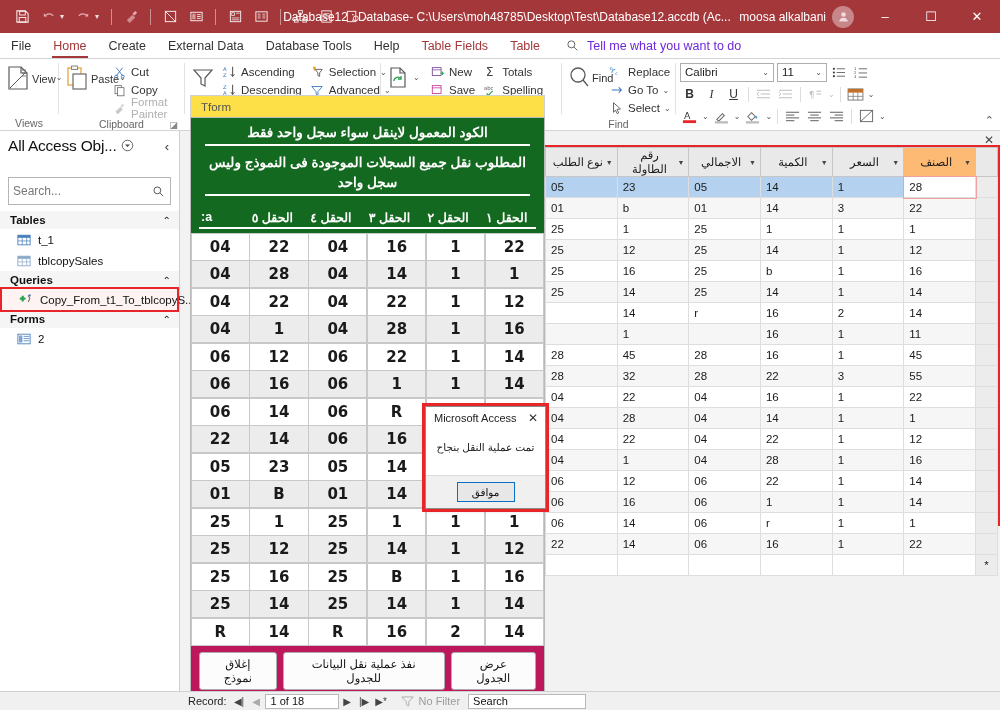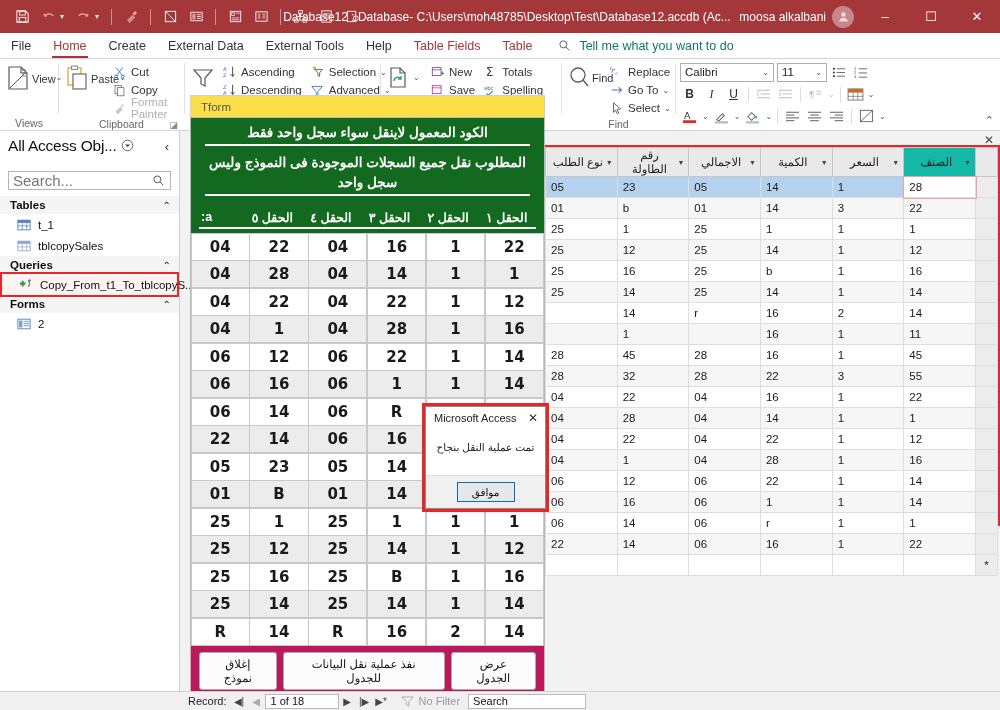--- a/index.html
+++ b/index.html
@@ -50,21 +50,21 @@
   .tab{
     padding:0 11px; display:flex; align-items:center; font-size:12.5px;
     color:#333; position:relative; white-space:nowrap;
   }
   .tab.active{ color:#a4373a; font-weight:400;}
   .tab.active:after{
     content:""; position:absolute; left:10px; right:10px; bottom:0; height:2.5px; background:#a4373a;
   }
   .tab.ctx{ color:#a4373a; }
   .tellme{
-    display:flex; align-items:center; gap:7px; padding-left:14px; color:#0f766e; font-size:12.5px;
+    display:flex; align-items:center; gap:7px; padding-left:14px; color:#6d28d9; font-size:12.5px;
   }
 
   
   .ribbon{
     height:72px; background:#fff; display:flex; align-items:stretch;
     border-bottom:1px solid #d4d4d4; position:relative;
   }
   .rgroup{ display:flex; flex-direction:column; position:relative; padding:2px 4px 0 4px;}
   .rgroup-body{ display:flex; align-items:flex-start; flex:1; gap:2px;}
   .rgroup-label{
@@ -105,22 +105,22 @@
     position:absolute; left:0; top:0; width:180px; bottom:0; background:#fff;
     border-right:1px solid #cfcfcf;
   }
   .nav-head{
     display:flex; align-items:center; padding:6px 6px 4px 8px; gap:4px;
   }
   .nav-title{ font-size:15.5px; color:#111; letter-spacing:-.2px;}
   .nav-drop{ font-size:11px; color:#444;}
   .nav-collapse{ margin-left:auto; font-size:13px; color:#333; padding-right:4px;}
   .nav-search{
-    margin:12px 8px 6px 8px; height:19px; border:1px solid #b5b5b5; background:#fff;
-    display:flex; align-items:center; padding:0 4px; font-size:15px; color:#777;
+    margin:18px 8px 6px 8px; height:28px; border:1px solid #b5b5b5; background:#fff;
+    display:flex; align-items:center; padding:0 4px; font-size:12px; color:#777;
   }
   .nav-search .sp{ flex:1;}
   .nav-group{
     display:flex; align-items:center; padding:3px 8px 3px 10px; font-weight:bold; font-size:11.5px;
     background:#f5f5f5; color:#111;
   }
   .nav-group .chev{ margin-left:auto; font-size:10px; font-weight:normal;}
   .nav-item{
     display:flex; align-items:center; gap:7px; padding:3px 8px 3px 16px; font-size:11.5px; color:#111;
   }
@@ -207,21 +207,21 @@
   .sheet-left-green{ position:absolute; left:-5px; top:0; width:4px; height:110px; background:#13691f;}
   table.ds{ border-collapse:collapse; width:100%; table-layout:fixed; font-size:11.5px;}
   table.ds th{
     height:21px; background:#e9e9e9; border:1px solid #c6c6c6; color:#1a1a1a;
     font-weight:normal; font-size:11.5px; padding:0 4px; direction:rtl; text-align:right;
     position:relative;
   }
   table.ds th .thv{ display:flex; align-items:center; direction:rtl;}
   table.ds th .thlbl{ flex:1; text-align:center;}
   table.ds th .thar{ font-size:7px; color:#444; }
-  table.ds th.hl{ background:#14b8a6; }
+  table.ds th.hl{ background:#fdba74; }
   table.ds th.blank{ background:#e9e9e9; }
   table.ds td{
     height:21px; border:1px solid #dedede; border-top:none; padding:0 5px;
     color:#1a1a1a; font-size:11.5px; background:#fff; overflow:hidden; white-space:nowrap;
   }
   table.ds tr.alt td{ background:#f6f6f6;}
   table.ds tr.selrow td{ background:#b4d2ef; }
   table.ds tr.selrow td.curcell{ background:#fff; outline:1px solid #f0a0a0; }
   td.rowmark{ width:16px; background:#ececec !important; border:1px solid #dedede; text-align:center; color:#888;}
 
@@ -345,21 +345,21 @@
     <div class="wbtn">☐</div>
     <div class="wbtn close">✕</div>
   </div>
 </div>
 
 <div class="tabbar">
   <div class="tab">File</div>
   <div class="tab active">Home</div>
   <div class="tab">Create</div>
   <div class="tab">External Data</div>
-  <div class="tab">External Tools</div>
+  <div class="tab">Database Tools</div>
   <div class="tab">Help</div>
   <div class="tab ctx">Table Fields</div>
   <div class="tab ctx">Table</div>
   <div class="tellme">
     <span class="ico">
       <svg width="13" height="13" viewBox="0 0 16 16">
           <circle cx="6.6" cy="6.6" r="4.3" fill="none" stroke="#555" stroke-width="1.1"></circle>
           <path d="M9.9 9.9l4 4" stroke="#555" stroke-width="1.1"></path>
         </svg>
     </span>

